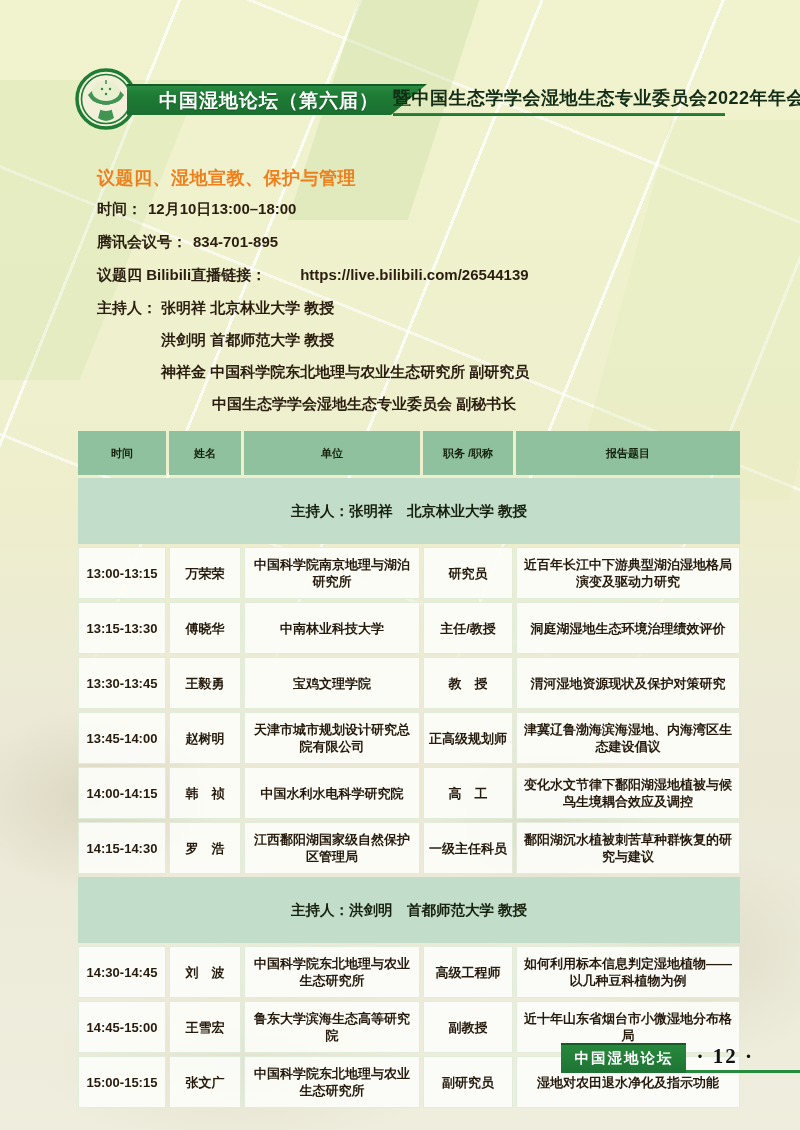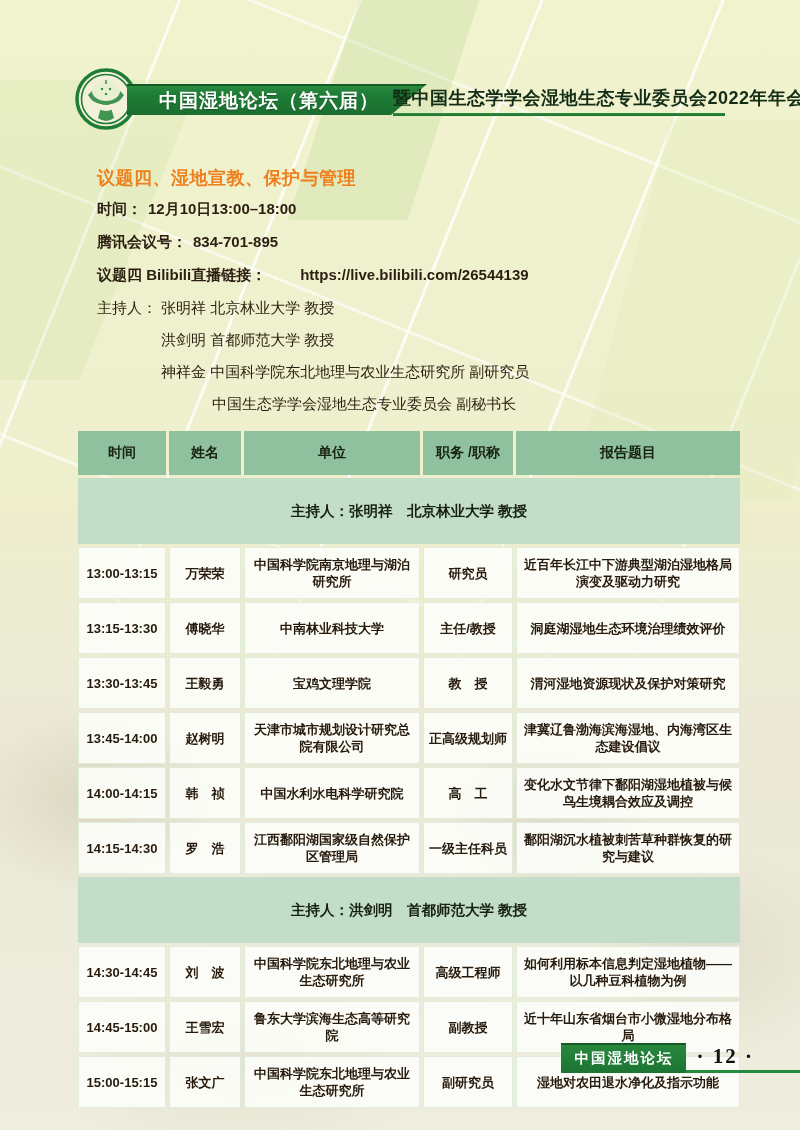--- a/index.html
+++ b/index.html
@@ -49,31 +49,31 @@
     letter-spacing:.5px;white-space:nowrap;}
   .title-right .underline{display:block;height:3px;margin-top:3px;
     background:linear-gradient(180deg,#2f9040,#1d6f2f);}
 
   
   .info{position:absolute;left:97px;top:166px;right:60px;z-index:2;color:#2e2012;}
   .session-heading{margin:0 0 9px 0;font-size:18px;font-weight:700;color:#ee7f1c;letter-spacing:.5px;}
   .info-line{font-size:15px;font-weight:700;margin:0 0 13px 0;line-height:20px;color:#2b1e10;}
   .info-line .lbl{margin-right:6px;}
   .info-line .link{color:#2b1e10;text-decoration:none;margin-left:28px;}
-  .hosts{font-size:15px;font-weight:400;color:#2b1e10;}
+  .hosts{font-size:15px;font-weight:700;color:#2b1e10;}
   .host-line{margin:0 0 12px 0;line-height:20px;}
   .host-line.l0{display:flex;}
   .host-line.l0 .lbl{width:64px;flex:0 0 auto;}
   .host-line.l1,.host-line.l2{padding-left:64px;}
   .host-line.l3{padding-left:115px;}
 
   
   .sched{position:absolute;left:75px;top:428px;width:650px;z-index:2;
     border-collapse:separate;border-spacing:3px;table-layout:fixed;}
-  .sched th{background:#8fc19e;color:#18230f;font-size:14px;font-weight:700;
+  .sched th{background:#8fc19e;color:#18230f;font-size:11px;font-weight:700;
     height:40px;padding:2px 4px;}
   .sched tr.moderator td{background:#c3ddcb;color:#17220e;font-size:14.5px;font-weight:700;
     text-align:center;height:38px;padding:14px 6px;}
   .sched td.c{background:rgba(252,253,249,.93);color:#261a0d;font-size:13px;font-weight:700;
     text-align:center;vertical-align:middle;height:46px;padding:3px 5px;line-height:17px;
     box-shadow:0 0 0 1px rgba(200,224,195,.55) inset;}
 
   
   .footer{position:absolute;right:0;top:1043px;z-index:2;display:flex;align-items:stretch;margin-left:12px;}
   .footer .badge{background:linear-gradient(180deg,#27873c,#1d7433);border-top:2px solid #135a24;

